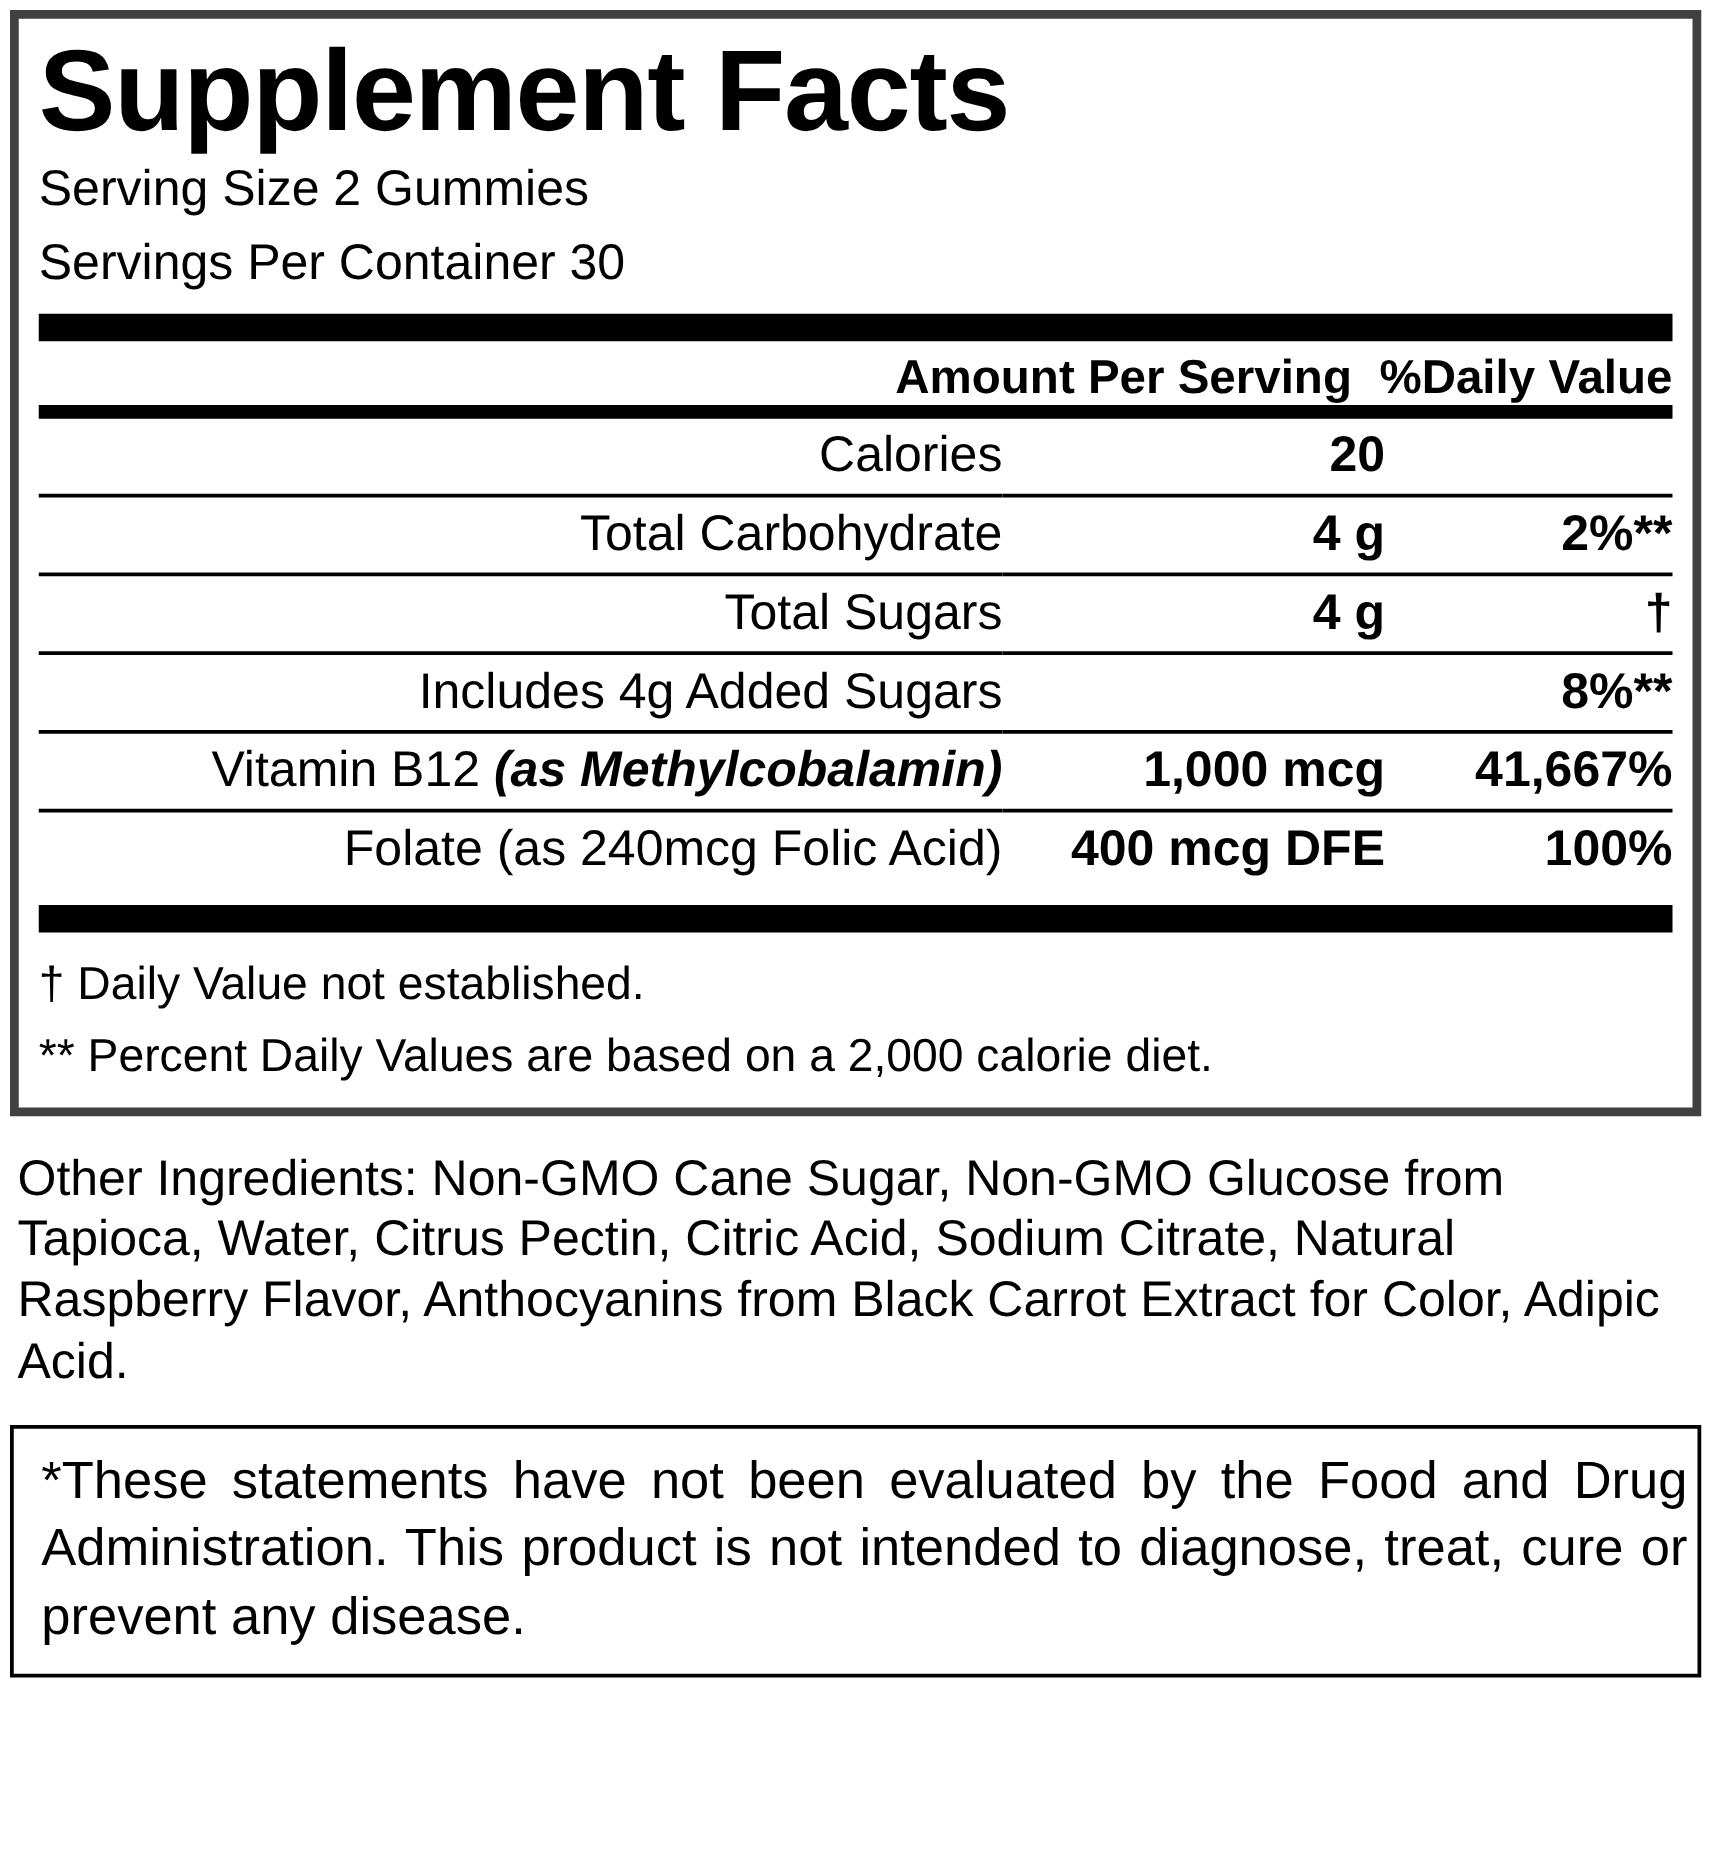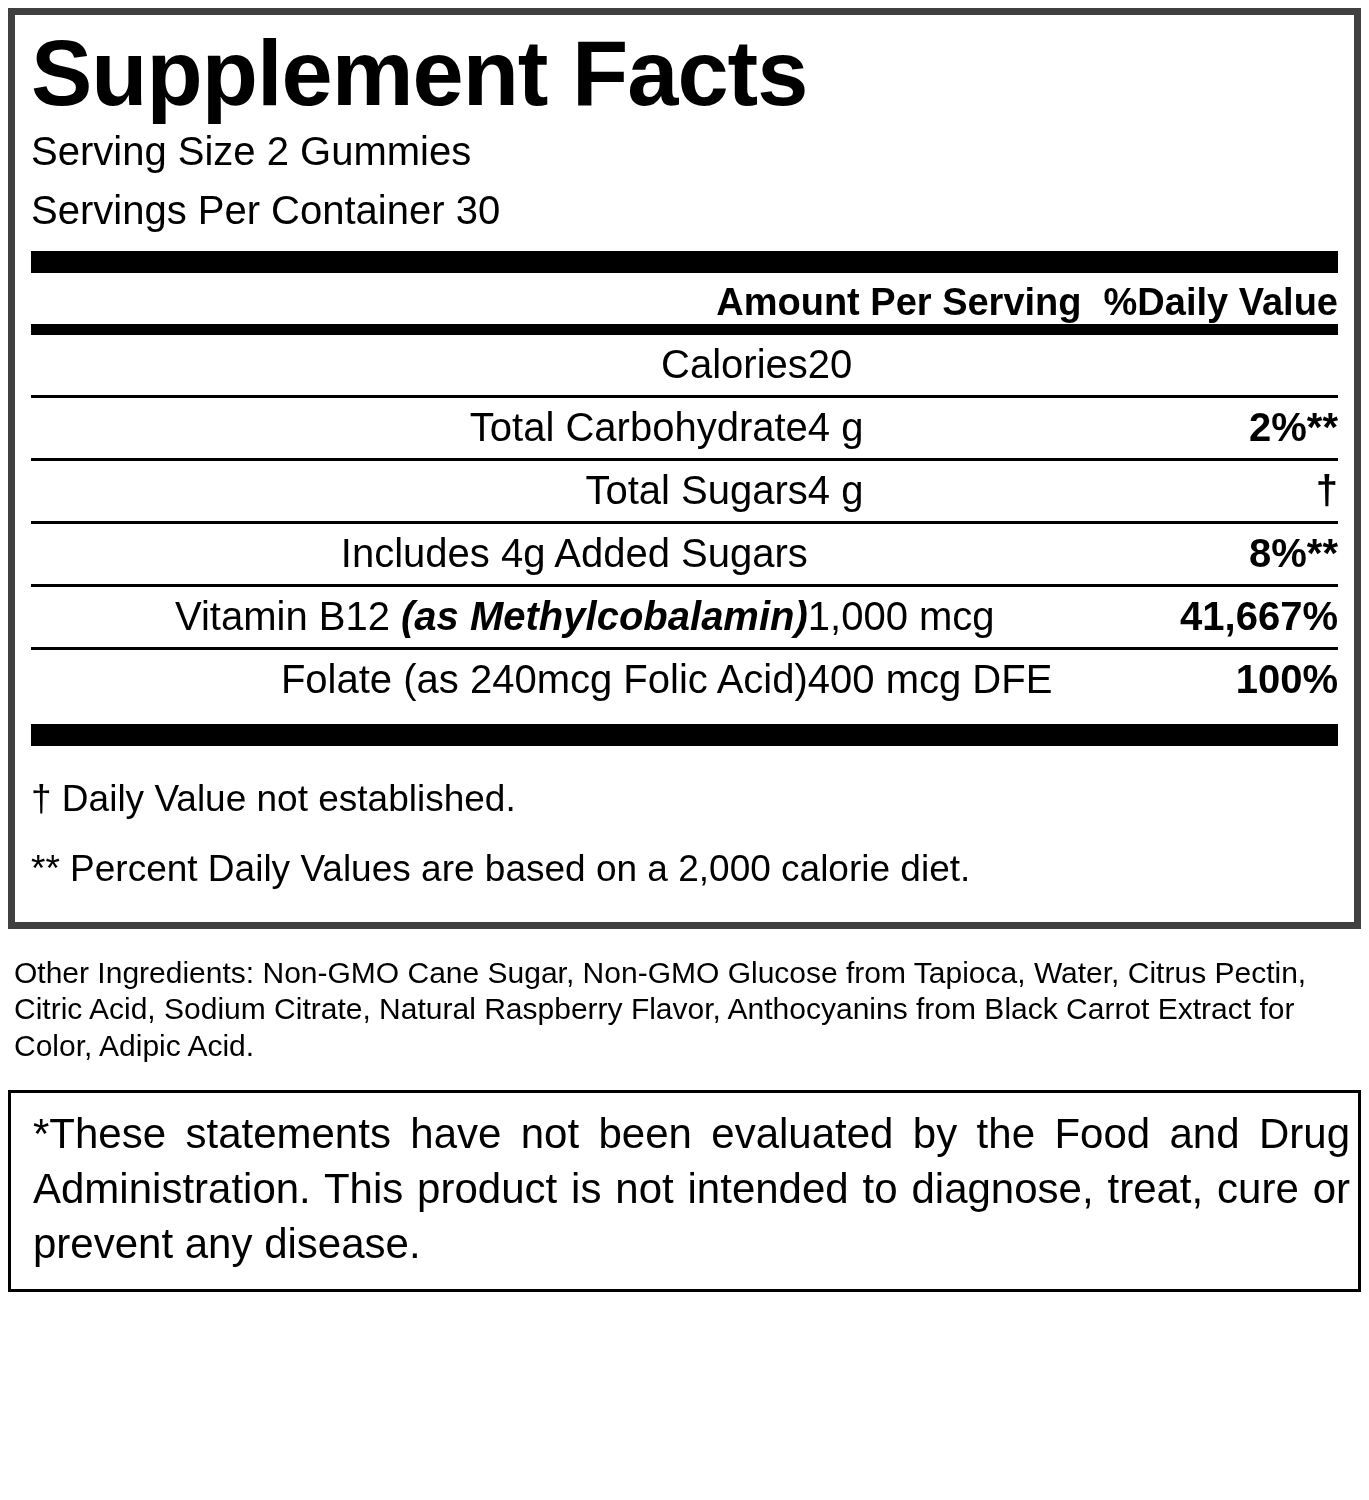--- a/index.html
+++ b/index.html
@@ -71,35 +71,35 @@
   table.sf-table td {
     padding: 6px 0 8px 0;
     border-bottom: 3px solid #000;
     vertical-align: baseline;
     line-height: 1.15;
   }
   table.sf-table tr:last-child td {
     border-bottom: none;
   }
   td.c-name { text-align: right; white-space: nowrap; }
-  td.c-amt  { text-align: left; white-space: nowrap; font-weight: normal; padding-right: 8px; }
+  td.c-amt  { text-align: right; white-space: nowrap; font-weight: bold; padding-right: 8px; }
   td.c-dv   { text-align: right; white-space: nowrap; font-weight: bold; width: 230px; padding-right: 46px; }
   td.c-dv.sym { font-weight: bold; }
   .ital { font-style: italic; font-weight: bold; }
 
   .footnotes {
     font-size: 37px;
     line-height: 1.45;
     padding-top: 10px;
   }
-  .footnotes div { margin: 16px 0; }
+  .footnotes div { margin: 4px 0; }
 
   
   .other-ing {
-    font-size: 30px;
+    font-size: 40px;
     line-height: 1.22;
     margin: 26px 2px 16px 6px;
   }
 
   
   .disclaimer {
     border: 3px solid #000;
     box-sizing: border-box;
     margin-top: 26px;
     padding: 14px 8px 18px 22px;

